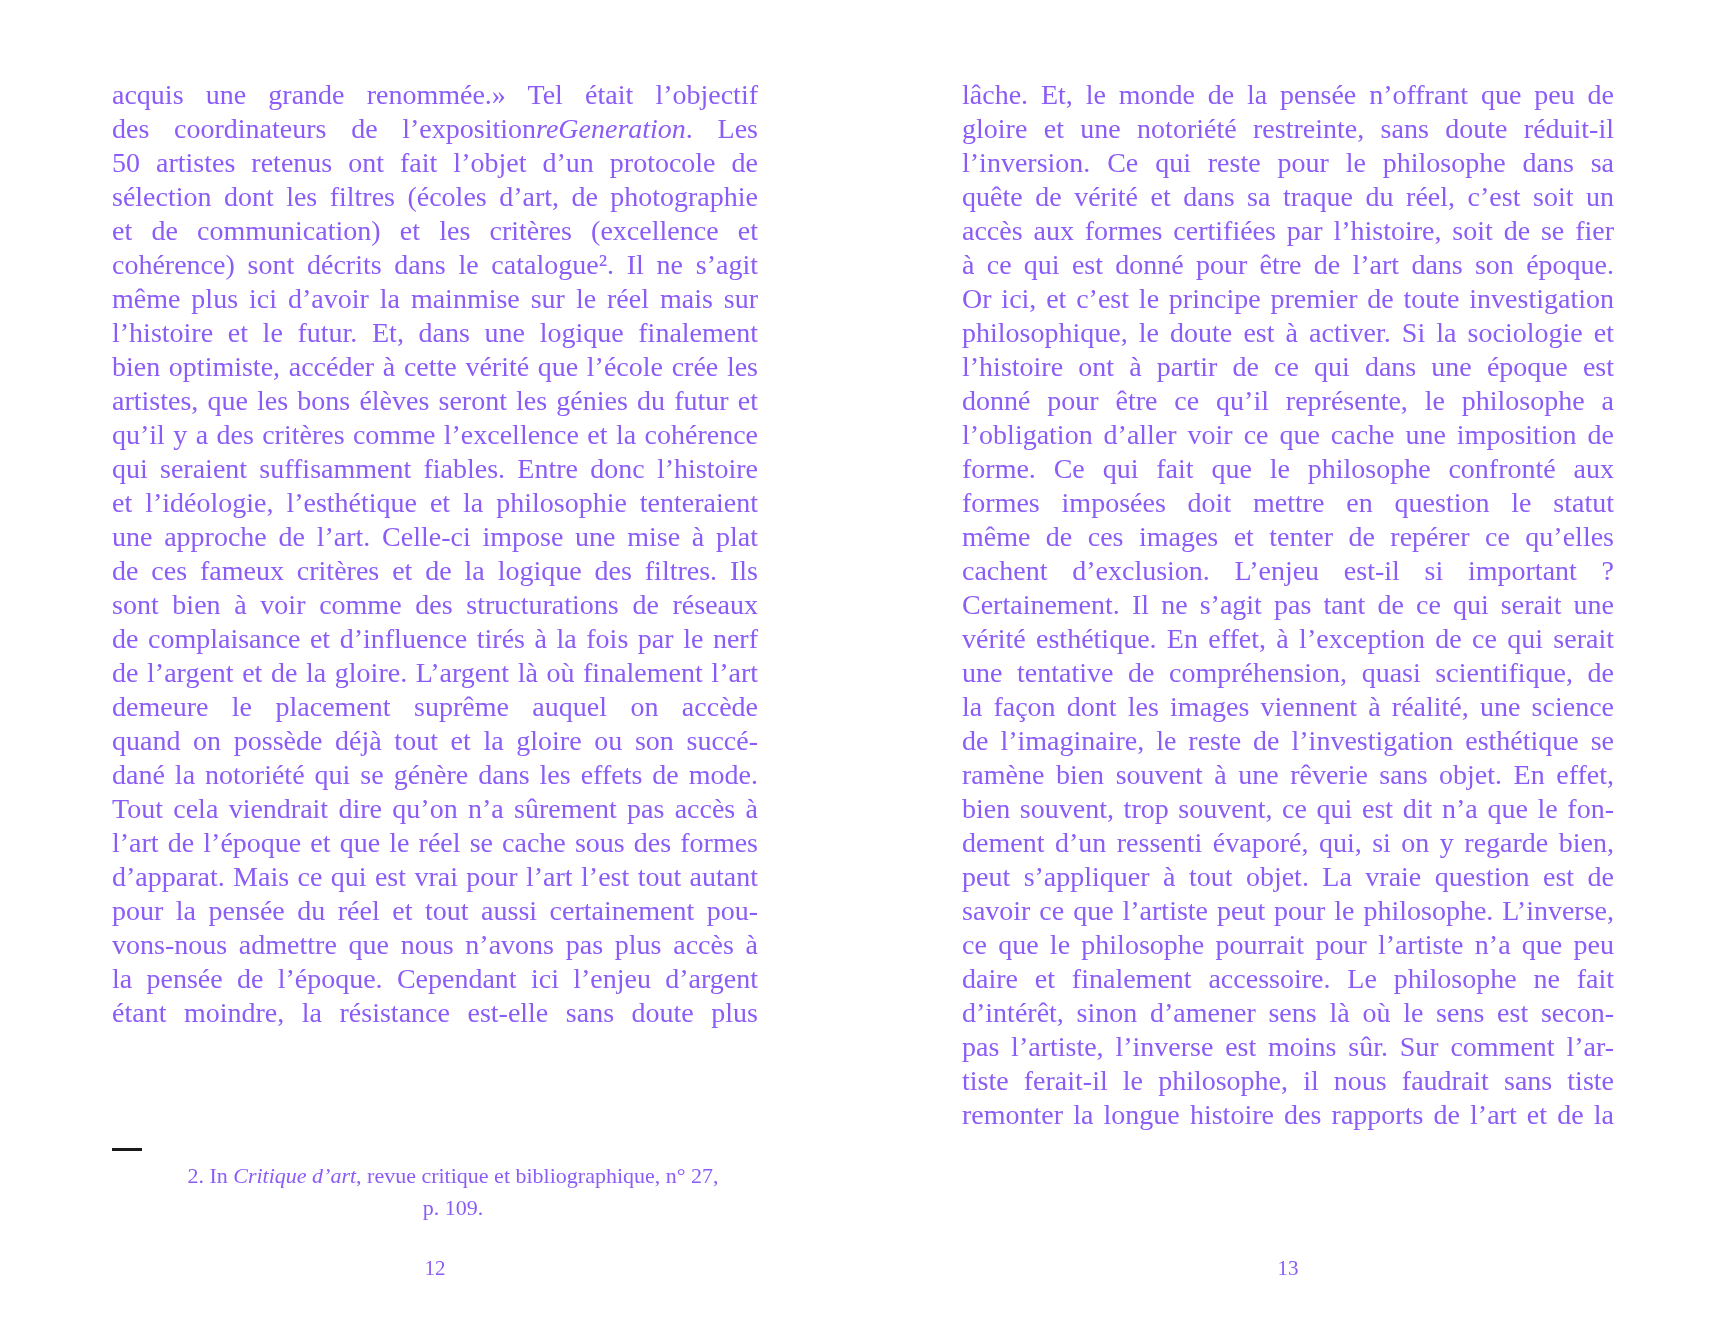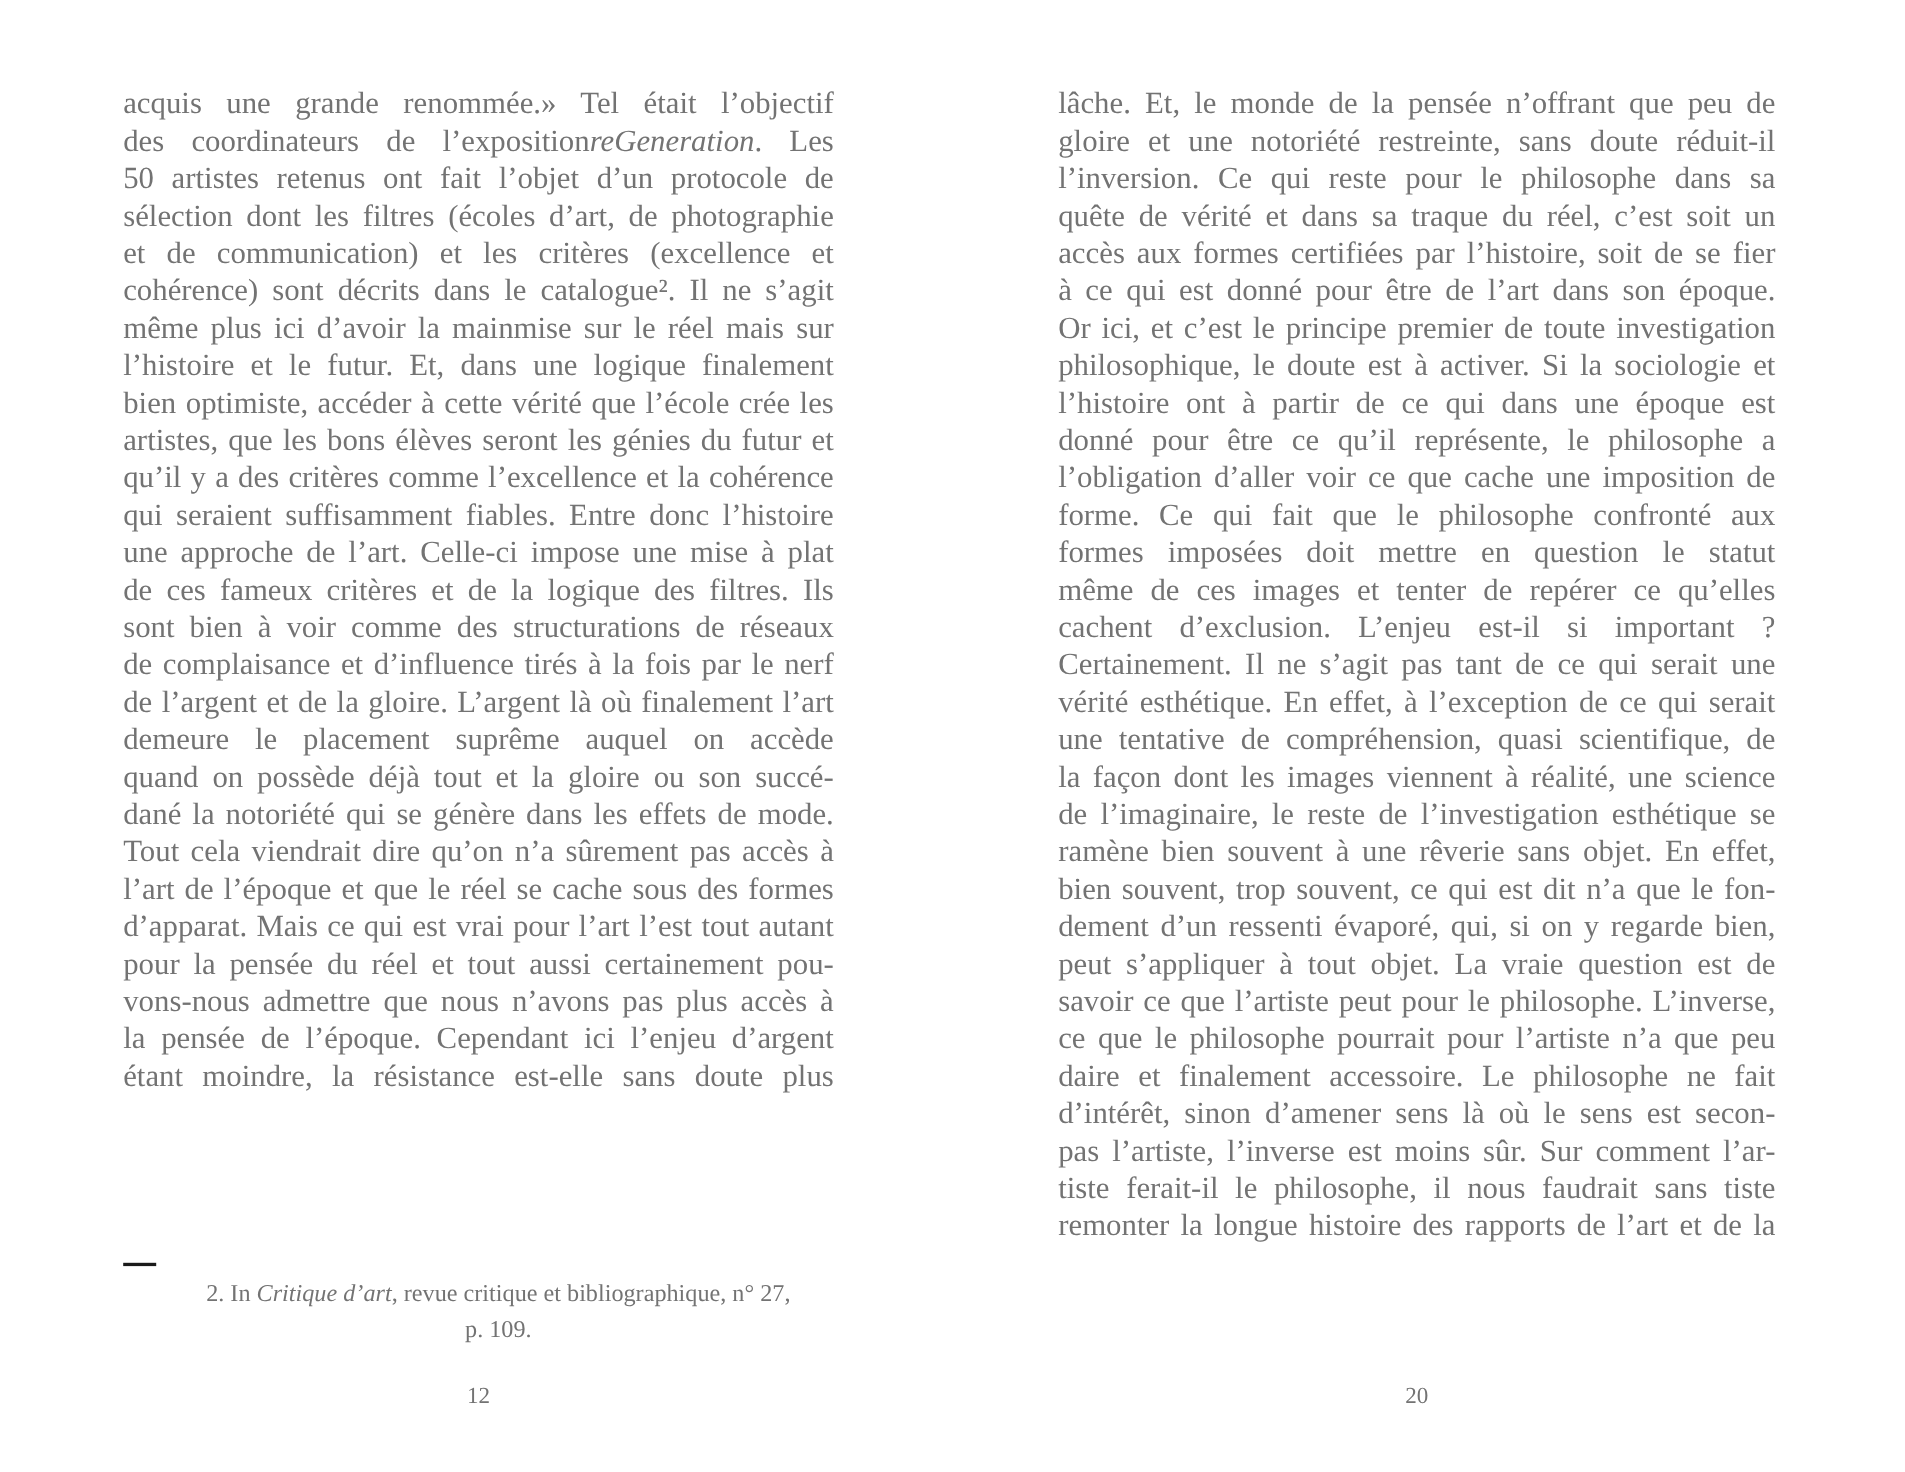--- a/index.html
+++ b/index.html
@@ -6,21 +6,21 @@
     margin: 0;
     padding: 0;
     background: #ffffff;
   }
   .spread {
     position: relative;
     width: 1732px;
     height: 1338px;
     background: #ffffff;
     font-family: "Liberation Serif", "DejaVu Serif", serif;
-    color: #737373;
+    color: #8b5cf6;
     overflow: hidden;
   }
   .body-text {
     position: absolute;
     top: 78px;
     font-size: 28px;
     line-height: 34px;
   }
   .body-text .line {
     text-align: justify;
@@ -69,20 +69,21 @@
       <div class="line"><span>50 artistes retenus ont fait l’objet d’un protocole de</span></div>
       <div class="line"><span>sélection dont les filtres (écoles d’art, de photographie</span></div>
       <div class="line"><span>et de communication) et les critères (excellence et</span></div>
       <div class="line"><span>cohérence) sont décrits dans le catalogue². Il ne s’agit</span></div>
       <div class="line"><span>même plus ici d’avoir la mainmise sur le réel mais sur</span></div>
       <div class="line"><span>l’histoire et le futur. Et, dans une logique finalement</span></div>
       <div class="line"><span>bien optimiste, accéder à cette vérité que l’école crée les</span></div>
       <div class="line"><span>artistes, que les bons élèves seront les génies du futur et</span></div>
       <div class="line"><span>qu’il y a des critères comme l’excellence et la cohérence</span></div>
       <div class="line"><span>qui seraient suffisamment fiables. Entre donc l’histoire</span></div>
+      <div class="line"><span>et l’idéologie, l’esthétique et la philosophie tenteraient</span></div>
       <div class="line"><span>une approche de l’art. Celle-ci impose une mise à plat</span></div>
       <div class="line"><span>de ces fameux critères et de la logique des filtres. Ils</span></div>
       <div class="line"><span>sont bien à voir comme des structurations de réseaux</span></div>
       <div class="line"><span>de complaisance et d’influence tirés à la fois par le nerf</span></div>
       <div class="line"><span>de l’argent et de la gloire. L’argent là où finalement l’art</span></div>
       <div class="line"><span>demeure le placement suprême auquel on accède</span></div>
       <div class="line"><span>quand on possède déjà tout et la gloire ou son succé-</span></div>
       <div class="line"><span>dané la notoriété qui se génère dans les effets de mode.</span></div>
       <div class="line"><span>Tout cela viendrait dire qu’on n’a sûrement pas accès à</span></div>
       <div class="line"><span>l’art de l’époque et que le réel se cache sous des formes</span></div>
@@ -129,15 +130,15 @@
       <div class="line"><span>peut s’appliquer à tout objet. La vraie question est de</span></div>
       <div class="line"><span>savoir ce que l’artiste peut pour le philosophe. L’inverse,</span></div>
       <div class="line"><span>ce que le philosophe pourrait pour l’artiste n’a que peu</span></div>
       <div class="line"><span>daire et finalement accessoire. Le philosophe ne fait</span></div>
       <div class="line"><span>d’intérêt, sinon d’amener sens là où le sens est secon-</span></div>
       <div class="line"><span>pas l’artiste, l’inverse est moins sûr. Sur comment l’ar-</span></div>
       <div class="line"><span>tiste ferait-il le philosophe, il nous faudrait sans tiste</span></div>
       <div class="line"><span>remonter la longue histoire des rapports de l’art et de la</span></div>
     </div>
 
-  <div class="folio folio-right">20</div>
+  <div class="folio folio-right">13</div>
 
 </div>
 
 </body></html>

